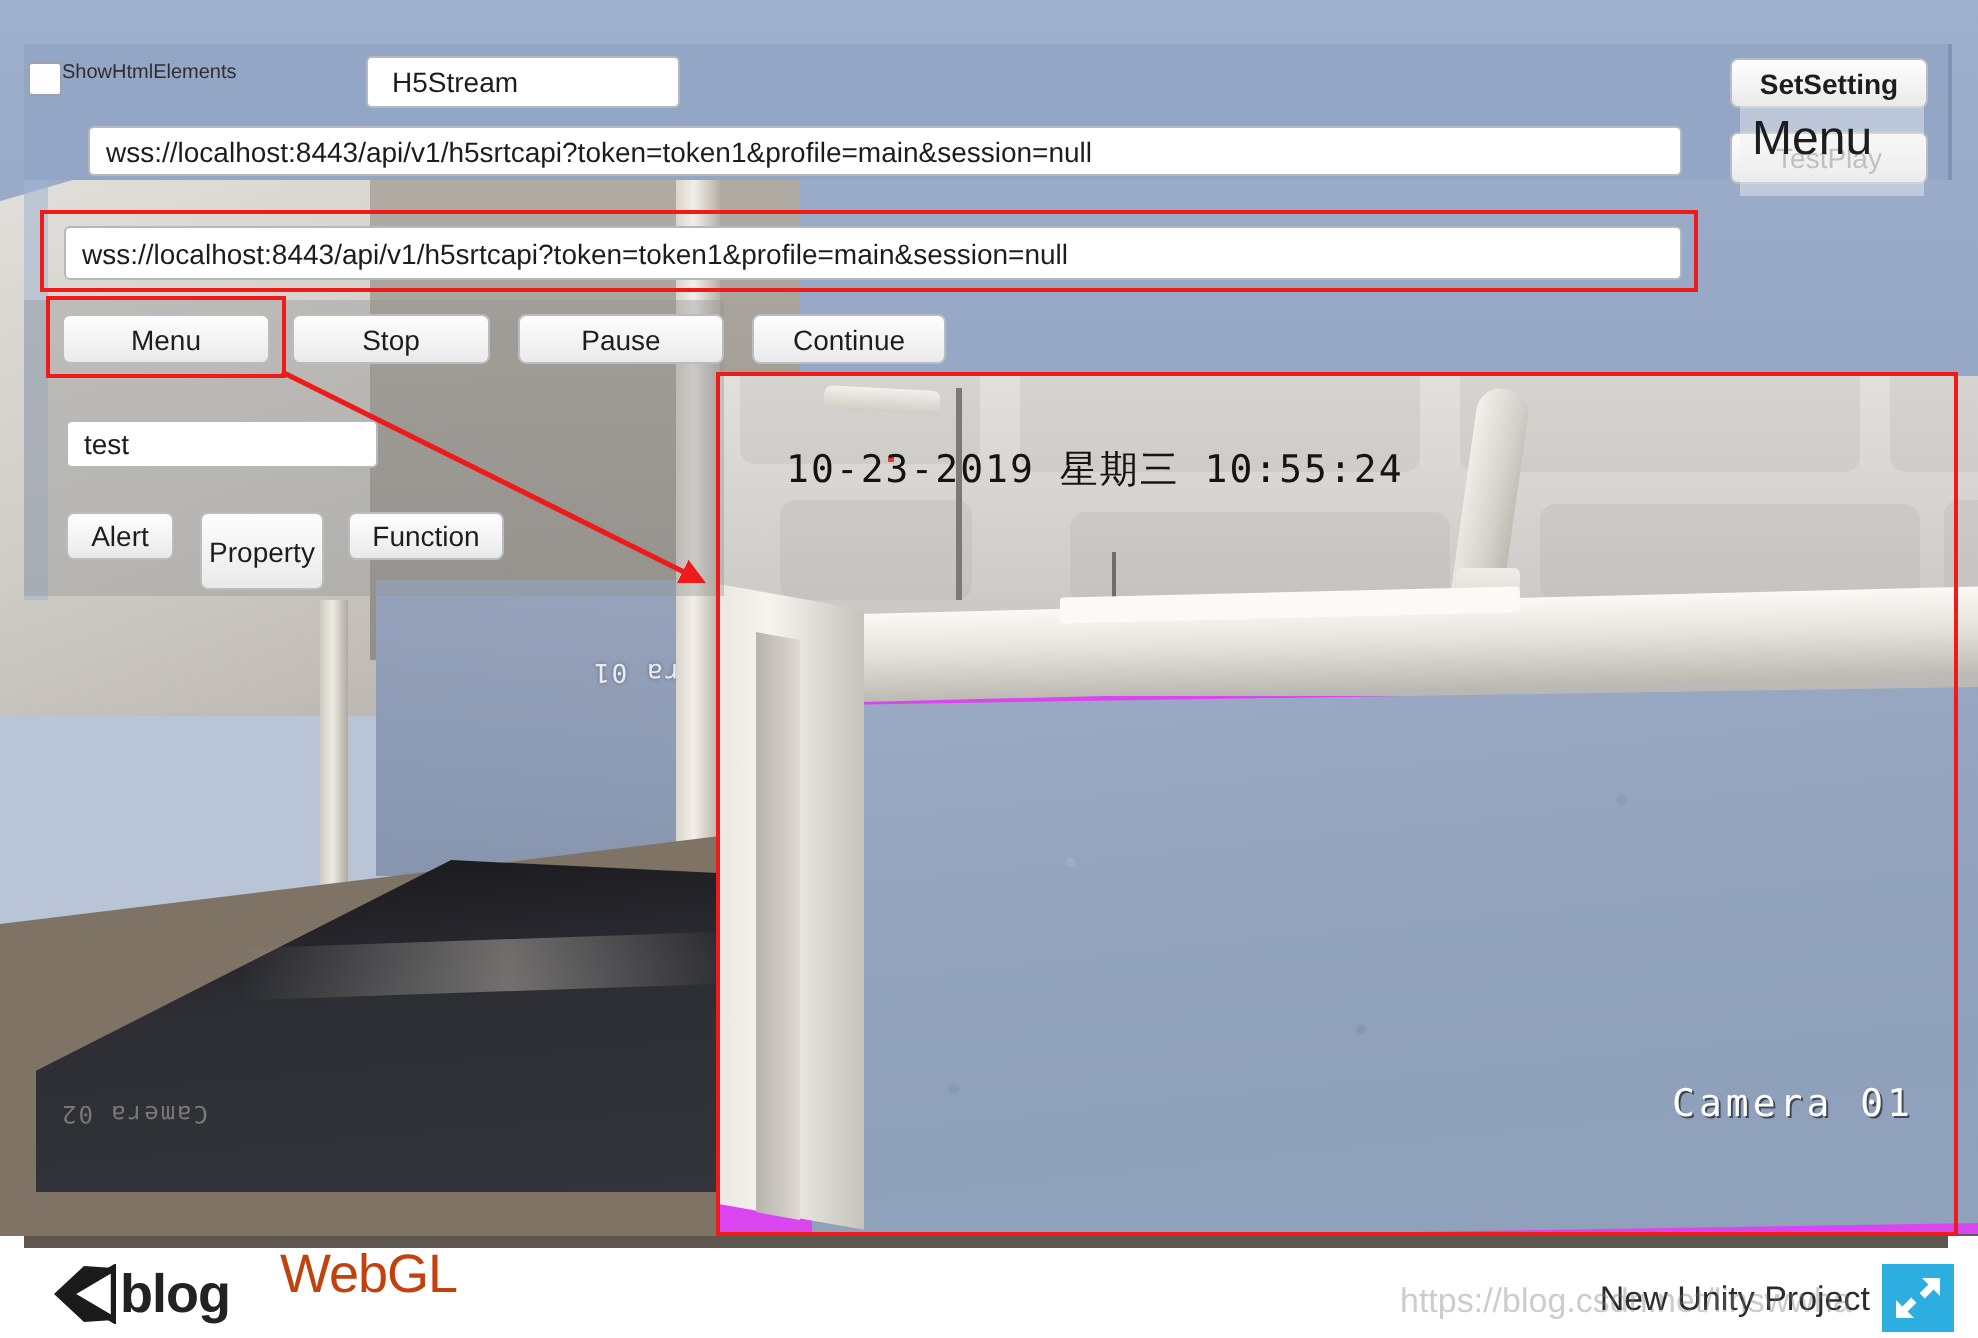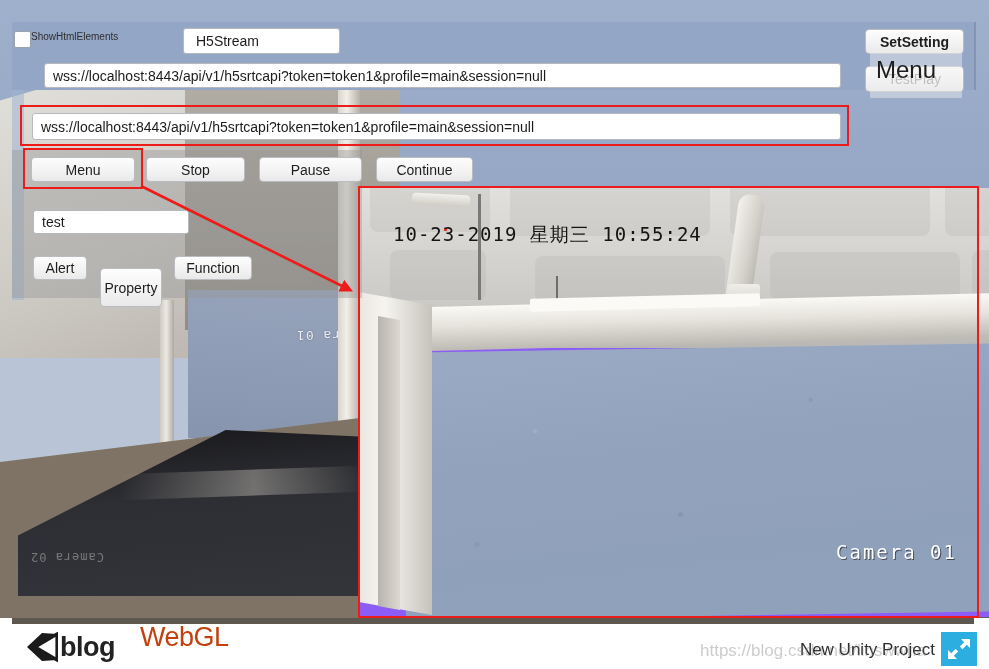--- a/index.html
+++ b/index.html
@@ -113,21 +113,21 @@
     position: absolute;
     left: 0; top: 596px; width: 372px; height: 24px;
     background: #7e7364;
   }
 
   
   .video-quad {
     position: absolute;
     left: 360px; top: 188px; width: 629px; height: 443px;
     overflow: hidden;
-    background: #8b5cf6;
+    background: #d946ef;
   }
   .vq-ceiling {
     position: absolute; left:0; top:0; width:629px; height:160px;
     background: linear-gradient(180deg,#e2e0dc 0%,#cdcbc7 70%,#b9b7b3 100%);
   }
   .vq-ceiling-tile {
     position: absolute;
     background: rgba(168,168,168,.22);
     border-radius: 8px;
   }
@@ -304,21 +304,21 @@
   }
   #btn-setsetting { left: 865px; top: 29px;  width: 99px; height: 25px; font-weight: bold; }
   #btn-testplay   { left: 865px; top: 66px;  width: 99px; height: 26px; color:#9a9a9a; }
 
   #btn-start    { left: 31px;  top: 157px; width: 104px; height: 25px; }
   #btn-stop     { left: 146px; top: 157px; width: 99px;  height: 25px; }
   #btn-pause    { left: 259px; top: 157px; width: 103px; height: 25px; }
   #btn-continue { left: 376px; top: 157px; width: 97px;  height: 25px; }
 
   #btn-alert    { left: 33px;  top: 256px; width: 54px;  height: 24px; }
-  #btn-property { left: 100px; top: 256px; width: 62px;  height: 39px; margin-top: 12px; }
+  #btn-property { left: 100px; top: 256px; width: 62px;  height: 39px; }
   #btn-function { left: 174px; top: 256px; width: 78px;  height: 24px; }
 
   .menu-overlay {
     position: absolute;
     left: 876px; top: 56px;
     font-size: 24px;
     color: #1d1d1d;
     white-space: nowrap;
     pointer-events: none;
   }

